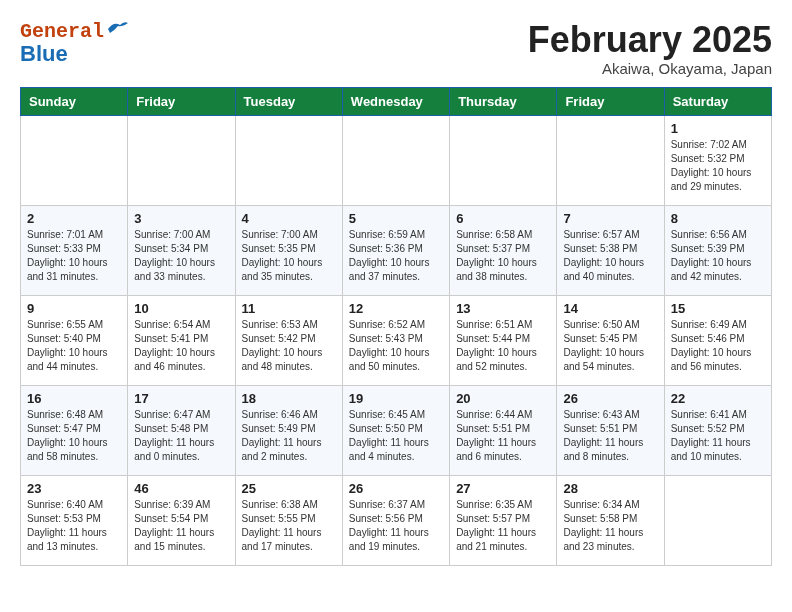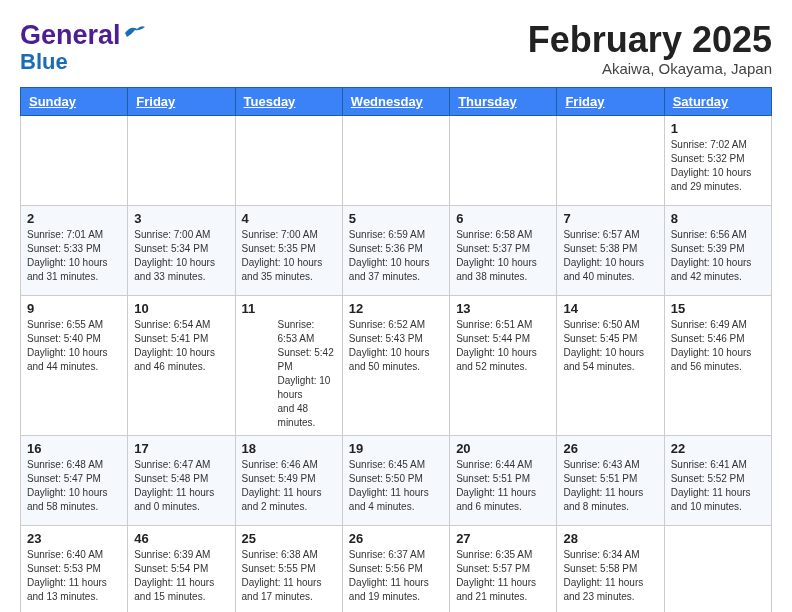--- a/index.html
+++ b/index.html
@@ -33,28 +33,27 @@
     .location {
       font-size: 15px;
       color: #444;
     }
     .calendar {
       width: 100%;
       border-collapse: collapse;
       border: 1px solid #ccc;
     }
     .calendar th {
-      background-color: #3b82f6;
+      background-color: #15803d;
       color: white;
       text-align: left;
       padding: 6px 8px;
       font-size: 13px;
       font-weight: bold;
       border: 1px solid #1a5fa8;
-      text-decoration: underline;
     }
     .calendar td {
       vertical-align: top;
       border: 1px solid #ccc;
       padding: 5px 6px;
       width: 107px;
       min-height: 80px;
       height: 90px;
       background: #fff;
       font-size: 10.5px;
@@ -76,23 +75,24 @@
       line-height: 1.4;
     }
     .empty-cell {
       background: #fff;
     }
     .logo-wrapper {
       display: flex;
       align-items: center;
     }
     .logo-name {
-      font-size: 27px;
+      font-size: 20px;
       font-weight: bold;
-      color: #4c1d95;
+      color: #c2410c;
+      font-family: Liberation Mono, monospace;
     }
     .logo-bird {
       margin-left: 2px;
       margin-top: -8px;
     }
   </style>
 </head>
 <body>
 
 <div class="header">
@@ -206,21 +206,21 @@
         </td>
         <td>
           <span class="day-num">10</span>
           <div class="day-info" style="white-space: pre-line;">Sunrise: 6:54 AM
 Sunset: 5:41 PM
 Daylight: 10 hours
 and 46 minutes.</div>
         </td>
         <td>
           <span class="day-num">11</span>
-          <div class="day-info" style="white-space: pre-line; margin-left: 36px;">Sunrise: 6:53 AM
+          <div class="day-info" style="white-space: pre-line;">Sunrise: 6:53 AM
 Sunset: 5:42 PM
 Daylight: 10 hours
 and 48 minutes.</div>
         </td>
         <td>
           <span class="day-num">12</span>
           <div class="day-info" style="white-space: pre-line;">Sunrise: 6:52 AM
 Sunset: 5:43 PM
 Daylight: 10 hours
 and 50 minutes.</div>

